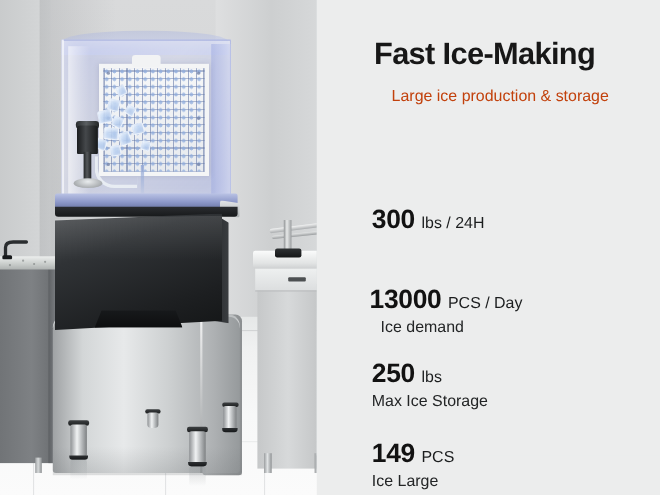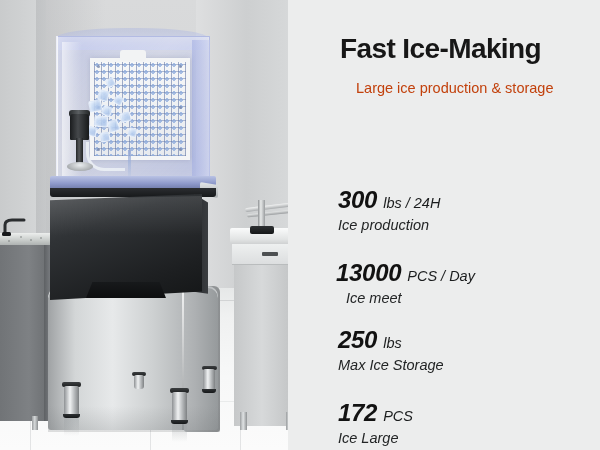--- a/index.html
+++ b/index.html
@@ -172,21 +172,21 @@
 
   
   .panel{position:absolute;left:288px;top:0;width:312px;height:414px;
     background:#eceded;}
   .title{position:absolute;left:52px;top:33px;
     font-size:28px;font-weight:bold;color:#171717;letter-spacing:-.6px;
     white-space:nowrap;}
   .subtitle{position:absolute;left:52px;top:78px;width:250px;
     font-size:14.5px;line-height:20px;color:#c2410c;margin-left:16px;}
 
-  .spec{position:absolute;left:50px;font-style:italic;}
+  .spec{position:absolute;left:50px;}
   .spec .line1{display:flex;align-items:baseline;white-space:nowrap;}
   .spec .num{font-size:24px;font-weight:bold;color:#121212;letter-spacing:-.3px;}
   .spec .unit{font-size:14.5px;color:#1b1d1e;margin-left:6px;margin-top:40px;}
   .spec .desc{font-size:14.5px;color:#232526;margin-top:3px;}
   .spec.indent .desc{margin-left:10px;}
   .spec.shift{left:48px;}
 </style>
 </head>
 <body>
 
@@ -309,41 +309,40 @@
 
     <div class="subtitle">
       <div>Large ice production &amp; storage</div>
     </div>
 
     <div class="spec" style="top:155px;">
       <div class="line1">
         <span class="num">300</span>
         <span class="unit">lbs / 24H</span>
       </div>
-      <div class="desc">Ice production</div>
     </div>
 
     <div class="spec shift indent" style="top:228px;">
       <div class="line1">
         <span class="num">13000</span>
         <span class="unit">PCS / Day</span>
       </div>
-      <div class="desc">Ice meet</div>
+      <div class="desc">Ice demand</div>
     </div>
 
     <div class="spec" style="top:295px;">
       <div class="line1">
         <span class="num">250</span>
         <span class="unit">lbs</span>
       </div>
       <div class="desc">Max Ice Storage</div>
     </div>
 
     <div class="spec" style="top:368px;">
       <div class="line1">
-        <span class="num">172</span>
+        <span class="num">149</span>
         <span class="unit">PCS</span>
       </div>
       <div class="desc">Ice Large</div>
     </div>
 
   </div>
 </div>
 
 </body></html>

